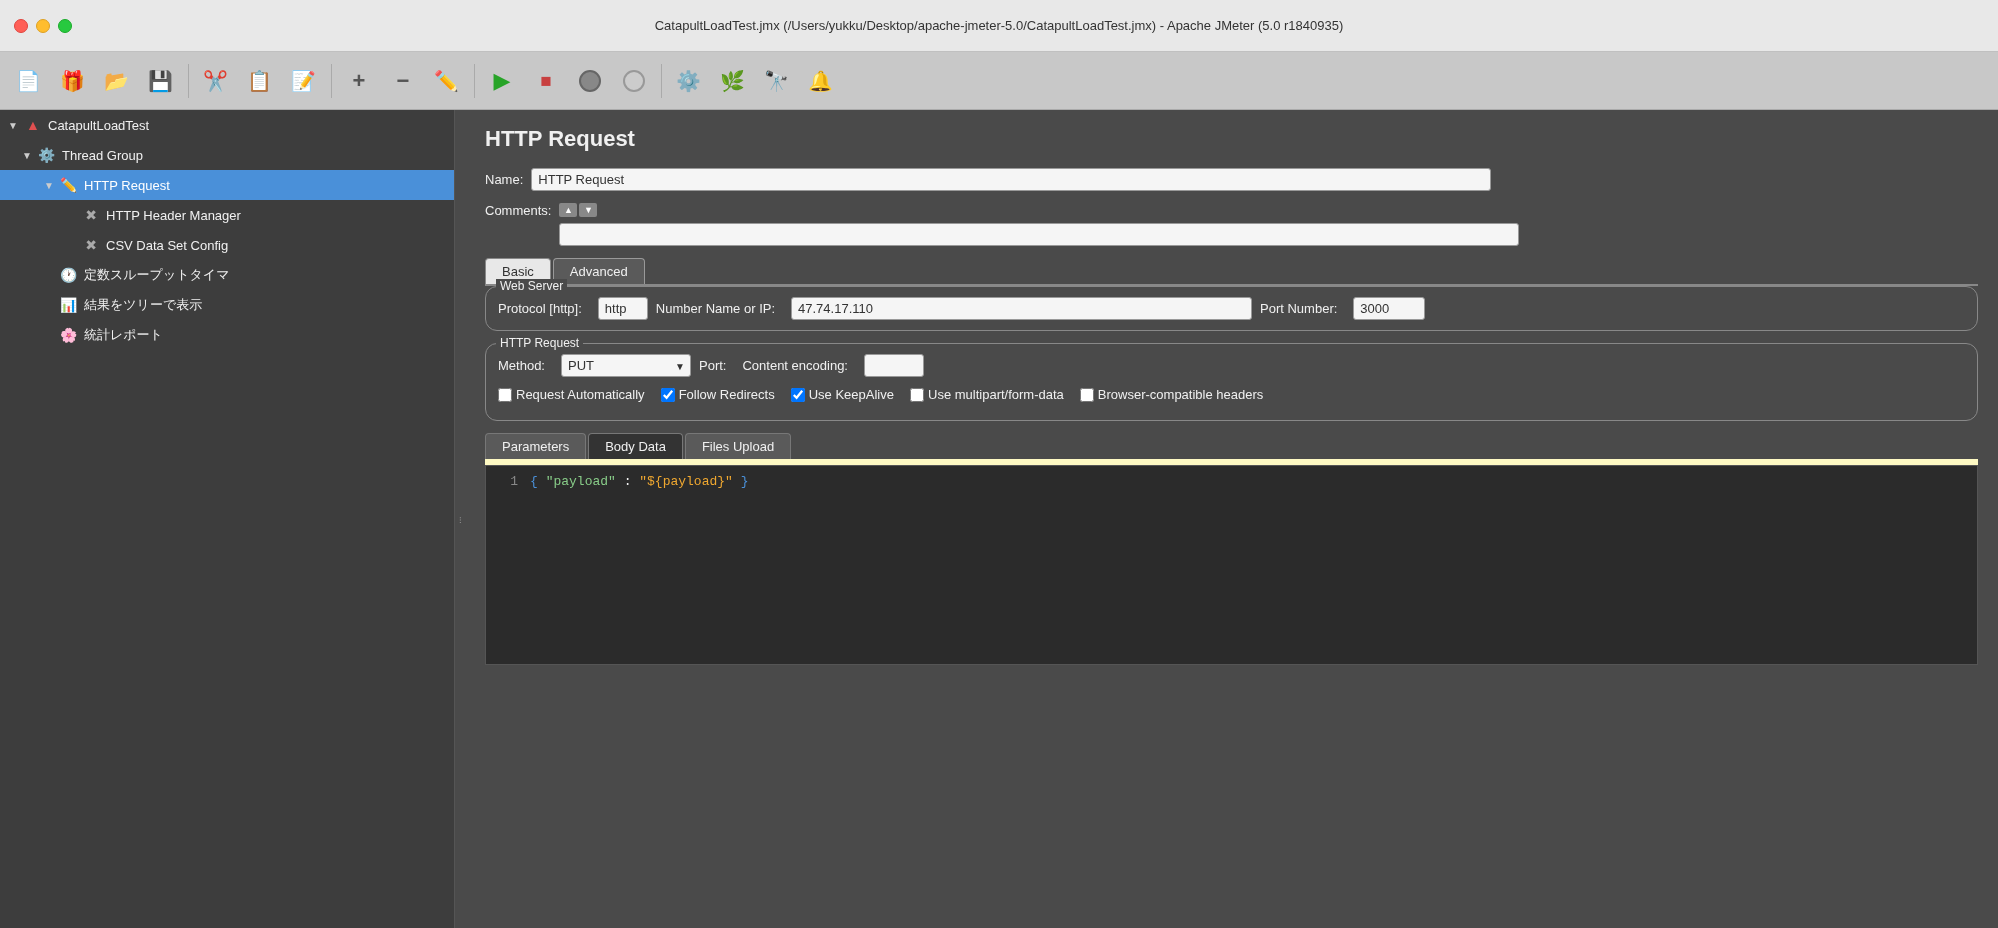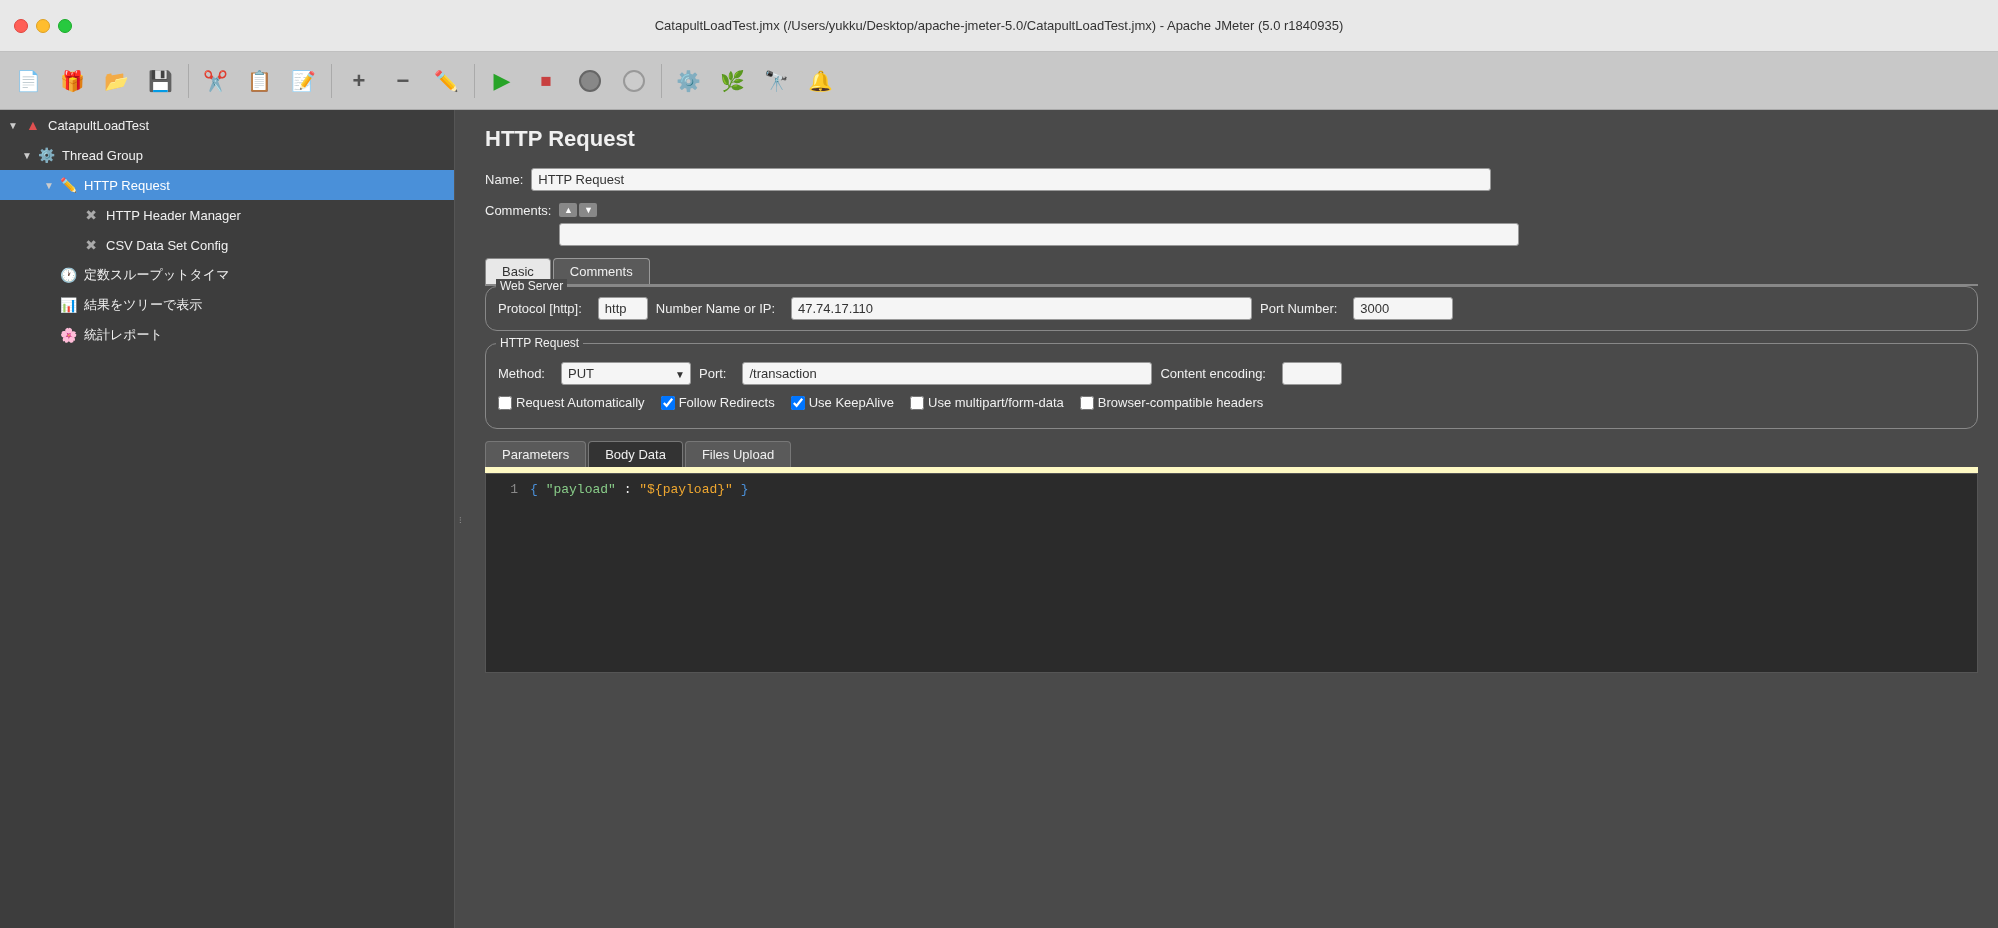--- a/index.html
+++ b/index.html
@@ -258,21 +258,21 @@
     .medium-input {
       width: 461px;
       background: #f5f5f5;
       border: 1px solid #999;
       border-radius: 3px;
       padding: 3px 6px;
       font-size: 13px;
       color: #333;
     }
     .port-input {
-      width: 100px;
+      width: 72px;
       background: #f5f5f5;
       border: 1px solid #999;
       border-radius: 3px;
       padding: 3px 6px;
       font-size: 13px;
       color: #333;
     }
     .path-input {
       width: 410px;
       background: #f5f5f5;
@@ -541,54 +541,53 @@
           <div class="comments-arrows">
             <button class="arrow-btn">▲</button>
             <button class="arrow-btn">▼</button>
           </div>
           <input type="text" class="field-input" style="width: 960px;" value="">
         </div>
       </div>
 
       <div class="tabs-container" style="margin-bottom:0;">
         <div class="tab active">Basic</div>
-        <div class="tab">Comments</div>
+        <div class="tab">Advanced</div>
       </div>
 
       <div class="section-box">
         <span class="section-label">Web Server</span>
         <div class="webserver-row">
           <span class="field-label">Protocol [http]:</span>
           <input type="text" class="small-input" value="http" style="">
           <span class="field-label">Number Name or IP:</span>
           <input type="text" class="medium-input" value="47.74.17.110" style="">
           <span class="field-label">Port Number:</span>
           <input type="text" class="port-input" value="3000" style="">
         </div>
       </div>
 
       <div class="section-box">
         <span class="section-label">HTTP Request</span>
-        <div class="webserver-row" style="margin-bottom:10px;margin-top:8px;">
+        <div class="webserver-row" style="margin-bottom:10px;">
           <span class="field-label">Method:</span>
           <div class="select-wrapper">
             <select class="method-select">
               <option>GET</option>
               <option>POST</option>
               <option selected="">PUT</option>
               <option>DELETE</option>
               <option>HEAD</option>
               <option>OPTIONS</option>
               <option>PATCH</option>
               <option>TRACE</option>
             </select>
             <span class="select-arrow">▼</span>
           </div>
           <span class="field-label">Port:</span>
-          <input type="text" class="path-input" value="/transaction" style="">
           <span class="field-label">Content encoding:</span>
           <input type="text" class="encoding-input" value="" style="">
         </div>
 
         <div class="checkboxes-row">
           <div class="checkbox-item">
             <input type="checkbox" id="redirect-auto" style="">
             <label class="checkbox-label" for="redirect-auto">Request Automatically</label>
           </div>
           <div class="checkbox-item">

